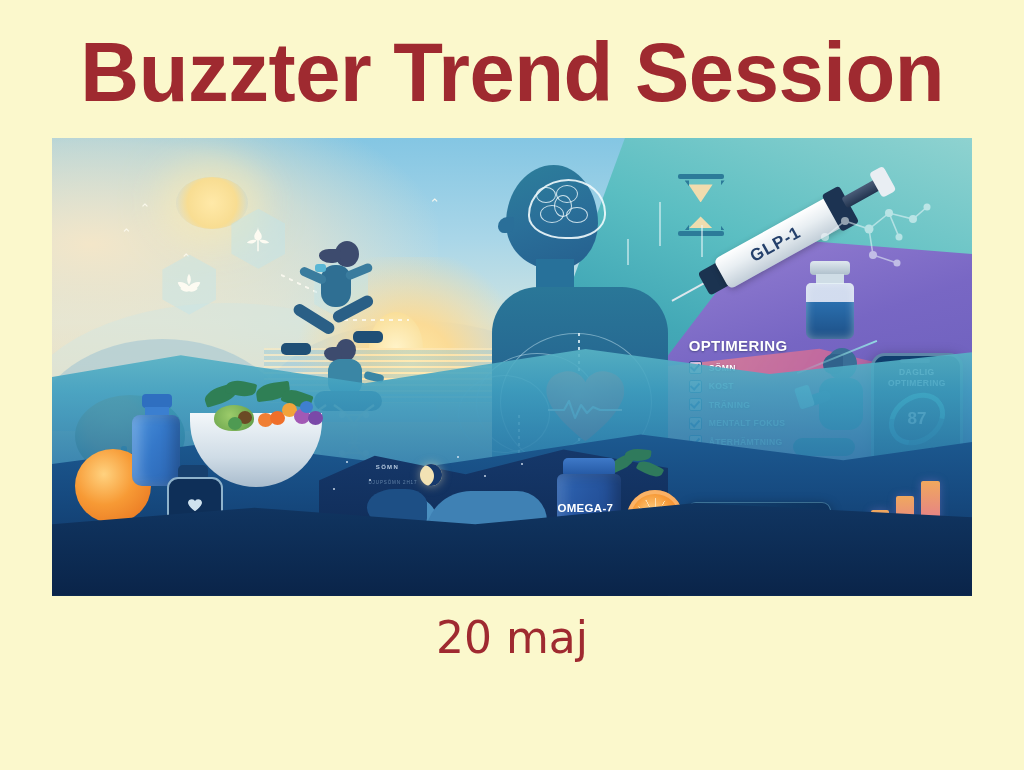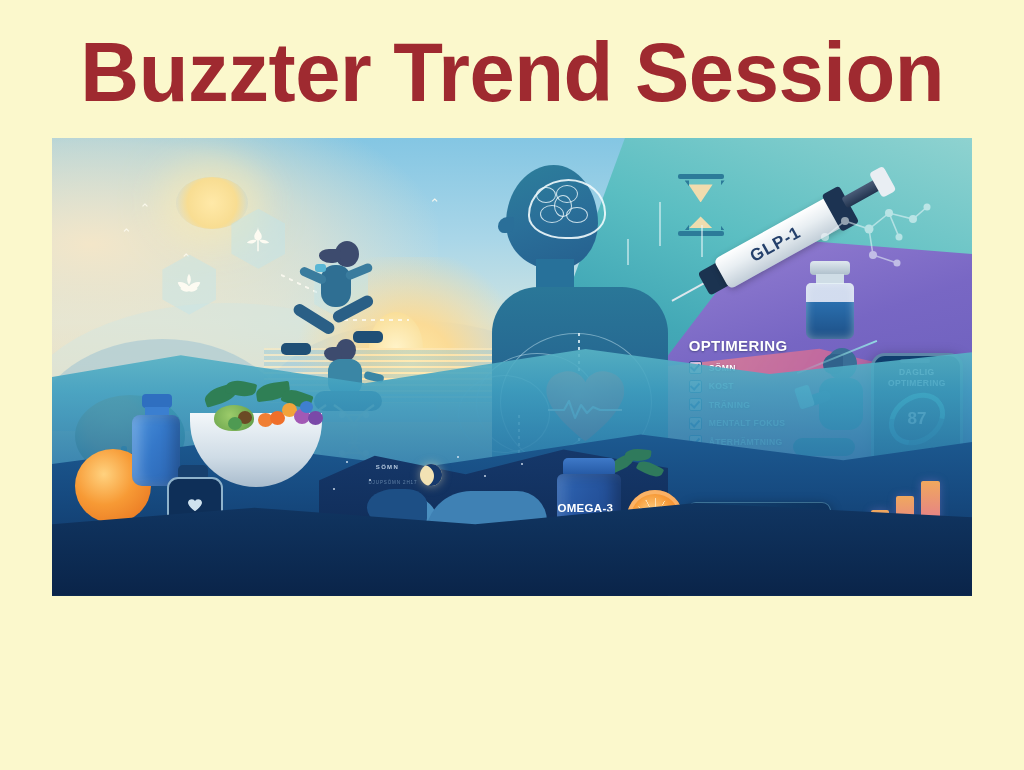--- a/index.html
+++ b/index.html
@@ -702,21 +702,21 @@
     </div>
 
     <div class="leafy">
       <i style="left:0;top:8px;transform:rotate(-24deg)"></i>
       <i style="left:16px;top:0;transform:rotate(6deg)"></i>
       <i style="left:28px;top:14px;transform:rotate(28deg)"></i>
     </div>
     <div class="omega">
       <div class="om-cap"></div>
       <div class="om-body"></div>
-      <div class="om-lab">OMEGA-3</div>
+      <div class="om-lab">OMEGA-7</div>
     </div>
     <div class="orange"></div>
 
     <div class="bioage">
       <div class="ba-lab">BIOLOGICAL AGE</div>
       <div class="ba-val">32</div>
       <div class="ba-bar" style="bottom:20px;width:86px">
           <i style="width:72%"></i>
         </div>
       <div class="ba-bar" style="bottom:10px;width:86px">
@@ -736,15 +736,16 @@
         <i style="height:52%"></i>
         <i style="height:68%"></i>
       <i style="height:84%"></i>
         <i style="height:100%"></i>
     </div>
 
     <div class="wave-navy"></div>
   </div>
 
   <div class="sub">
+    <span class="l2">20 maj</span>
   </div>
 
 </div>
 
 </body></html>

